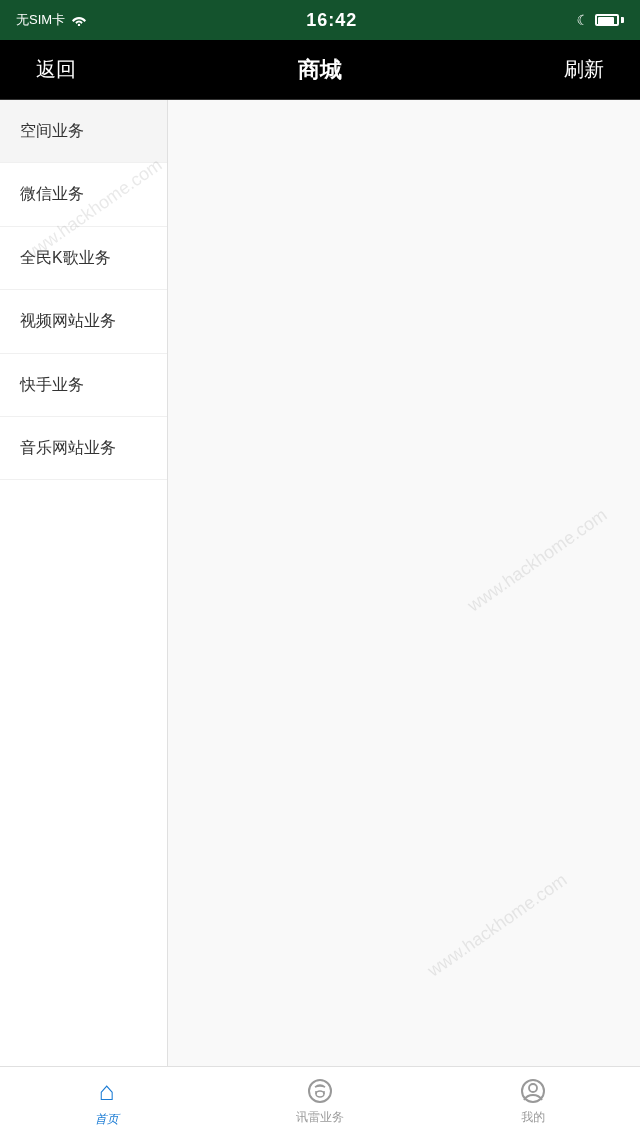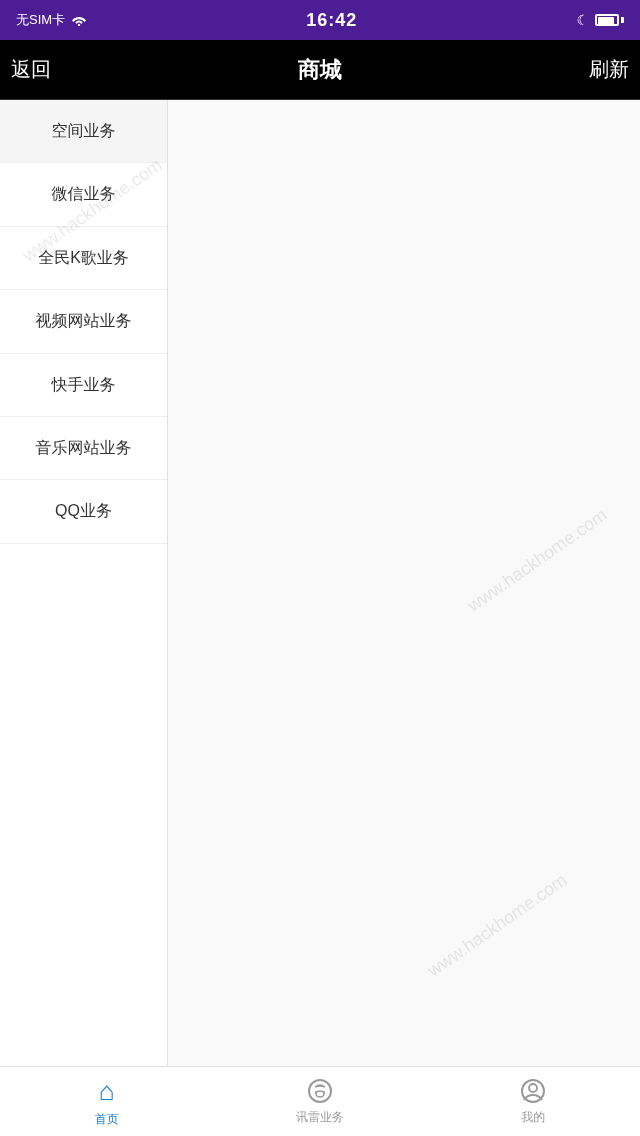--- a/index.html
+++ b/index.html
@@ -10,21 +10,21 @@
       font-family: -apple-system, "PingFang SC", "Helvetica Neue", sans-serif;
       background: #fff;
       overflow: hidden;
       position: relative;
     }
 
     
     .status-bar {
       width: 100%;
       height: 40px;
-      background: #4c1d95;
+      background: #14532d;
       display: flex;
       align-items: center;
       justify-content: space-between;
       padding: 0 16px;
       color: #fff;
       font-size: 14px;
     }
     .status-left {
       display: flex;
       align-items: center;
@@ -74,21 +74,21 @@
     }
 
     
     .nav-bar {
       width: 100%;
       height: 60px;
       background: #000;
       display: flex;
       align-items: center;
       justify-content: space-between;
-      padding: 0 11px;
+      padding: 0 36px;
       border-bottom: 1px solid #333;
     }
     .nav-back, .nav-refresh {
       color: #fff;
       font-size: 20px;
       font-weight: 400;
       cursor: pointer;
     }
     .nav-title {
       color: #fff;
@@ -108,25 +108,24 @@
     .sidebar {
       width: 168px;
       height: 100%;
       background: #fff;
       border-right: 1px solid #e0e0e0;
       overflow-y: auto;
       flex-shrink: 0;
     }
     .sidebar-item {
       width: 100%;
-      padding: 20px 8px;
+      padding: 20px 20px;
       border-bottom: 1px solid #f0f0f0;
       font-size: 16px;
       color: #333;
-      text-align: center;
       cursor: pointer;
       line-height: 1.4;
       background: #fff;
     }
     .sidebar-item:first-child {
       background: #f5f5f5;
     }
 
     
     .main-panel {
@@ -163,20 +162,21 @@
     }
     .tab-icon.active {
       color: #1a7bd4;
     }
     .tab-label {
       font-size: 12px;
       color: #999;
     }
     .tab-label.active {
       color: #1a7bd4;
+      font-style: italic;
     }
 
     
     .watermark {
       position: absolute;
       pointer-events: none;
       opacity: 0.18;
       font-size: 18px;
       color: #888;
       transform: rotate(-35deg);
@@ -228,21 +228,20 @@
 <div class="main-content">
 
   <div class="sidebar">
 
   <div class="sidebar-item">空间业务</div>
       <div class="sidebar-item">微信业务</div>
       <div class="sidebar-item">全民K歌业务</div>
       <div class="sidebar-item">视频网站业务</div>
       <div class="sidebar-item">快手业务</div>
       <div class="sidebar-item">音乐网站业务</div>
-      <div class="sidebar-item">QQ业务</div>
     </div>
 
   <div class="main-panel"></div>
 
 </div>
 
 <div class="watermark watermark-1">www.hackhome.com</div>
 <div class="watermark watermark-2">www.hackhome.com</div>
 <div class="watermark watermark-3">www.hackhome.com</div>
 

